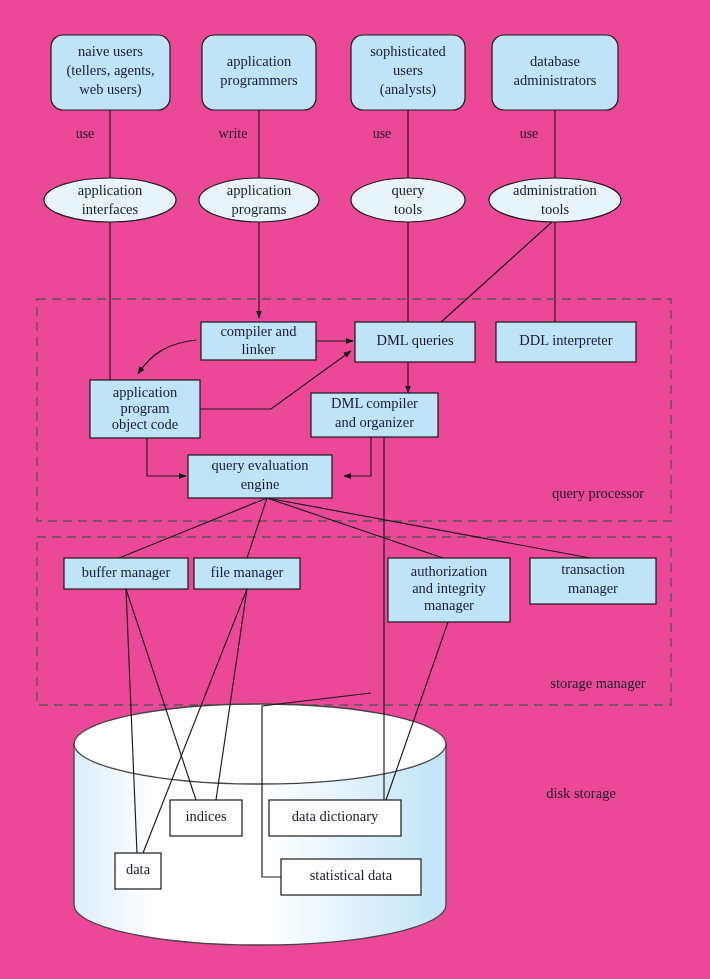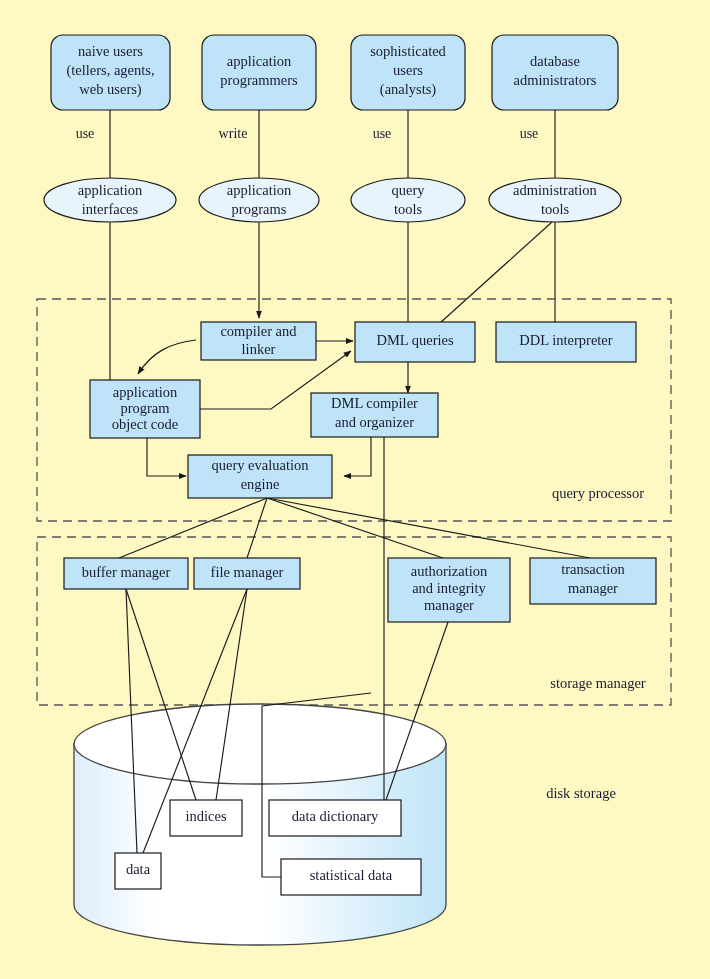--- a/index.html
+++ b/index.html
@@ -4,21 +4,21 @@
 <style>
   html, body {
     margin: 0;
     padding: 0;
     background: #ffffff;
   }
   #canvas-wrap {
     position: relative;
     width: 710px;
     height: 979px;
-    background: #fef9c3;
+    background: #ec4899;
     font-family: "Liberation Serif", "DejaVu Serif", serif;
   }
   svg#diagram {
     display: block;
     width: 710px;
     height: 979px;
   }
   text {
     font-family: "Liberation Serif", "DejaVu Serif", serif;
     fill: #1a1a33;

